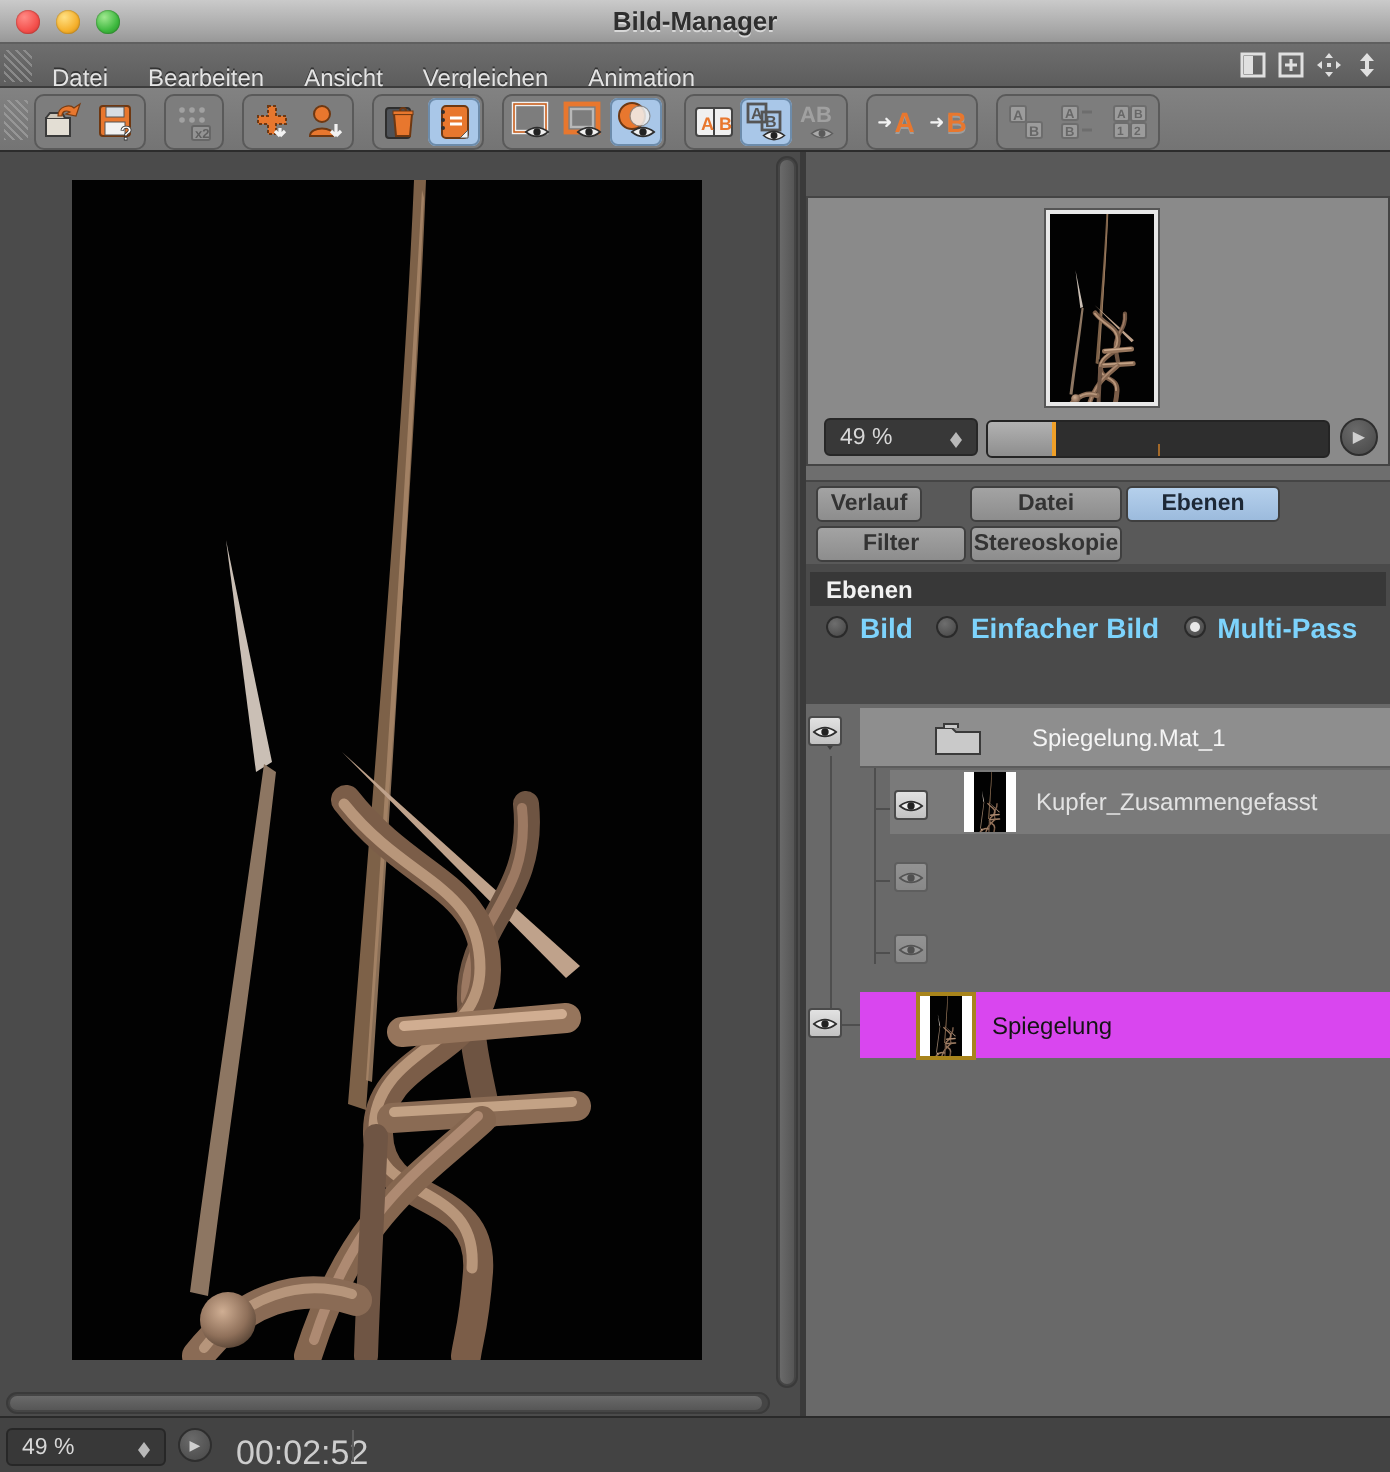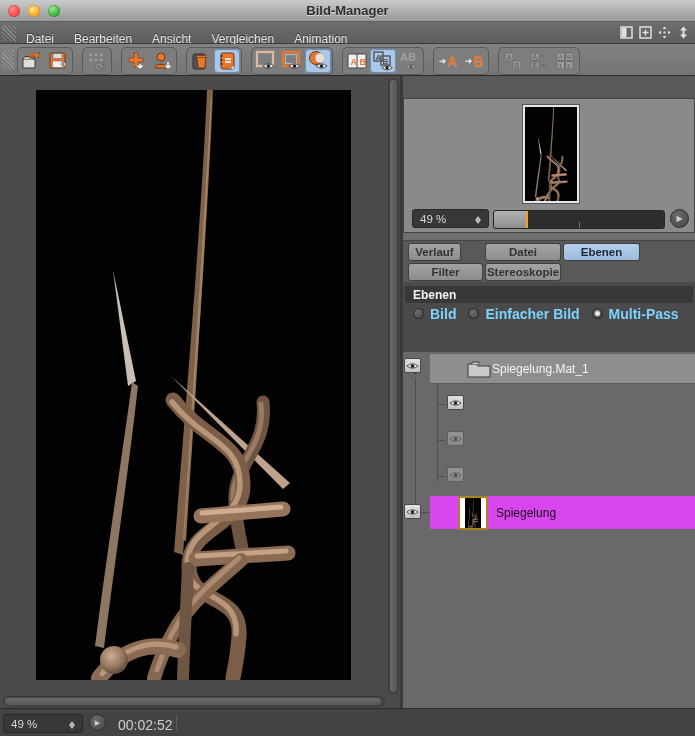--- a/index.html
+++ b/index.html
@@ -113,21 +113,21 @@
   .eyebox { position:absolute; width:17px; height:15px; background:linear-gradient(#e2e2e2,#c2c2c2); border:1px solid #4a4a4a; border-radius:2px; display:flex; align-items:center; justify-content:center; }
   .eyebox.dim { opacity:.35; }
   .lthumb { width:26px; height:30px; background:#fff; display:flex; justify-content:center; overflow:hidden; flex:none; }
   .lthumb .inner { width:16px; height:100%; background:#000; }
   .lthumb.goldsel { outline:2px solid #a8841c; }
   .foldericon { width:26px; height:20px; flex:none; }
 
   
   .statusbar { position:absolute; left:0; top:708px; width:695px; height:28px; background:#434343; border-top:1px solid #2a2a2a; }
   .statusbar .valbox { left:3px; top:5px; width:80px; }
-  .sb-text { position:absolute; top:8px; font-size:14px; color:#cdcdcd; }
+  .sb-text { position:absolute; top:8px; font-size:17px; color:#cdcdcd; }
   .sb-div { position:absolute; left:176px; top:6px; width:1px; height:16px; background:#5e5e5e; }
 
   svg { display:block; }
 </style>
 </head>
 <body>
 
 <svg width="0" height="0" style="position:absolute">
   <defs>
     <radialGradient id="ballg" cx="40%" cy="35%" r="75%">
@@ -451,28 +451,38 @@
         <div class="tline" style="left:34px; top:32px; width:1px; height:98px;"></div>
         <div class="tline" style="left:34px; top:52px; width:8px; height:1px;"></div>
         <div class="tline" style="left:34px; top:88px; width:8px; height:1px;"></div>
         <div class="tline" style="left:34px; top:124px; width:8px; height:1px;"></div>
 
         <div class="lrow row-folder">
           <svg class="foldericon" style="margin-left:36px" viewBox="0 0 26 20">
             <path d="M2,5 h8 l2,2 h12 v11 H2 Z" fill="#c9c9c9" stroke="#3a3a3a"></path>
             <path d="M6,5 V3 h7 v2" fill="#c9c9c9" stroke="#3a3a3a"></path>
           </svg>
-          <span class="label" style="margin-left:0">Spiegelung.Mat_1</span>
+          <span class="label" style="margin-left:24px">Spiegelung.Mat_1</span>
         </div>
         <div class="eyebox" style="left:1px; top:6px;">
             <svg width="13" height="8" viewBox="0 0 16 10">
               <use href="#eye"></use>
             </svg>
           </div>
 
+        <div class="lrow row-child" style="top:33px;">
+          <div class="lthumb" style="margin-left:37px">
+              <div class="inner">
+                <svg width="16" height="30" viewBox="0 0 315 590" preserveAspectRatio="xMidYMid slice">
+                  <use href="#render-art"></use>
+                </svg>
+              </div>
+            </div>
+          <span class="label" style="margin-left:10px">Kupfer_Zusammengefasst</span>
+        </div>
         <div class="eyebox" style="left:44px; top:43px;">
             <svg width="13" height="8" viewBox="0 0 16 10">
               <use href="#eye"></use>
             </svg>
           </div>
 
         <div class="eyebox dim" style="left:44px; top:79px;">
             <svg width="13" height="8" viewBox="0 0 16 10">
               <use href="#eye"></use>
             </svg>

